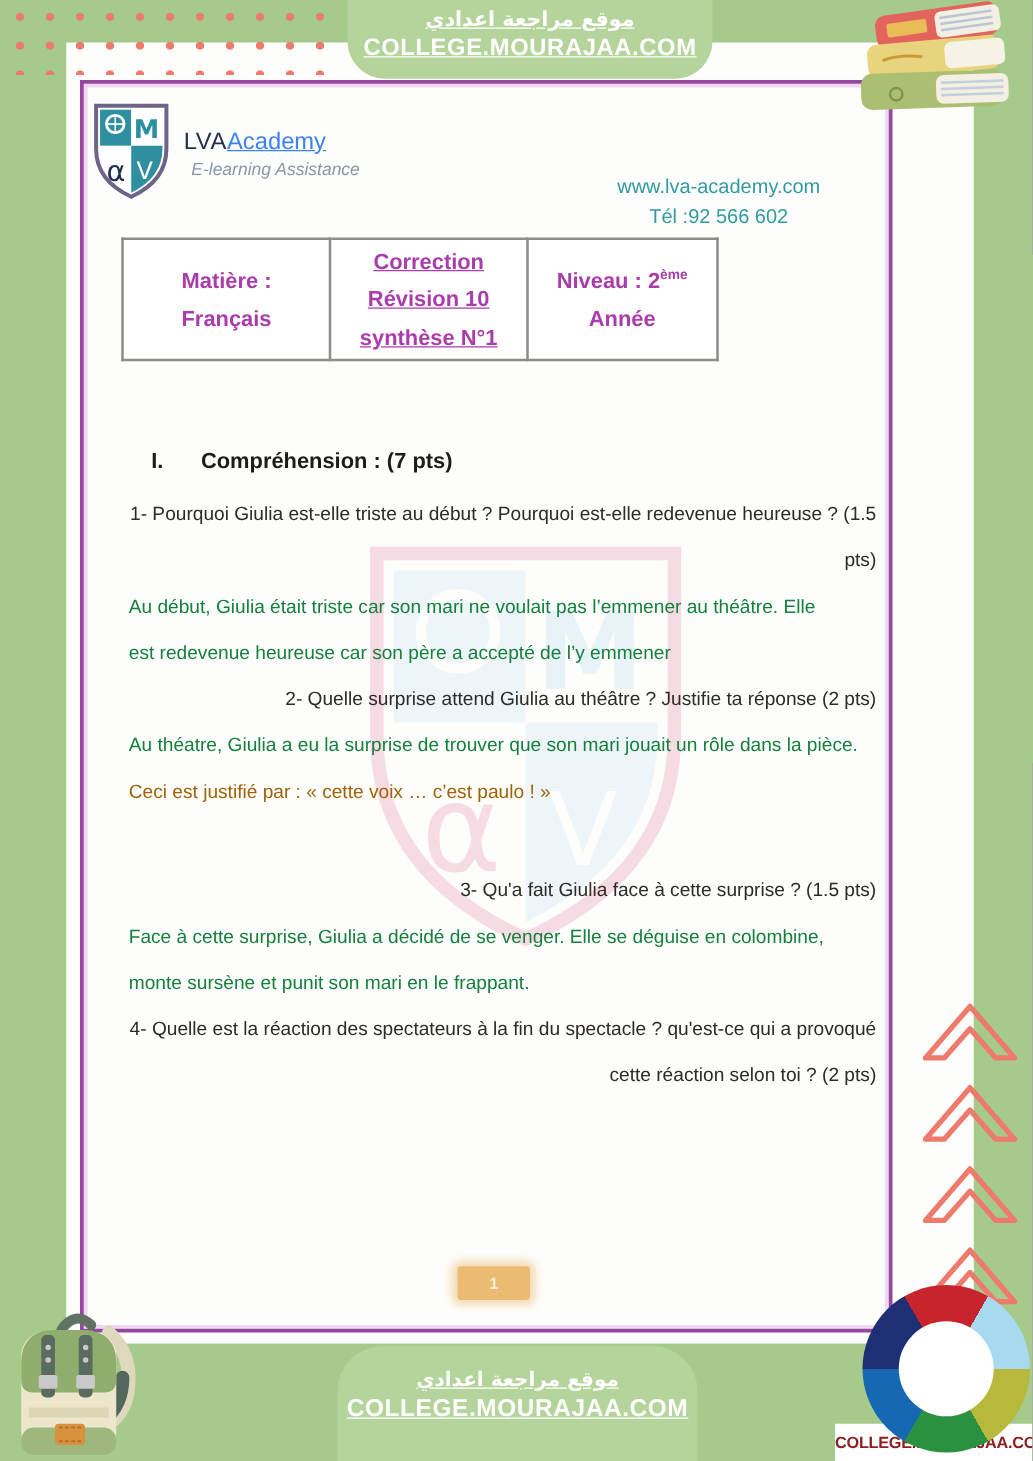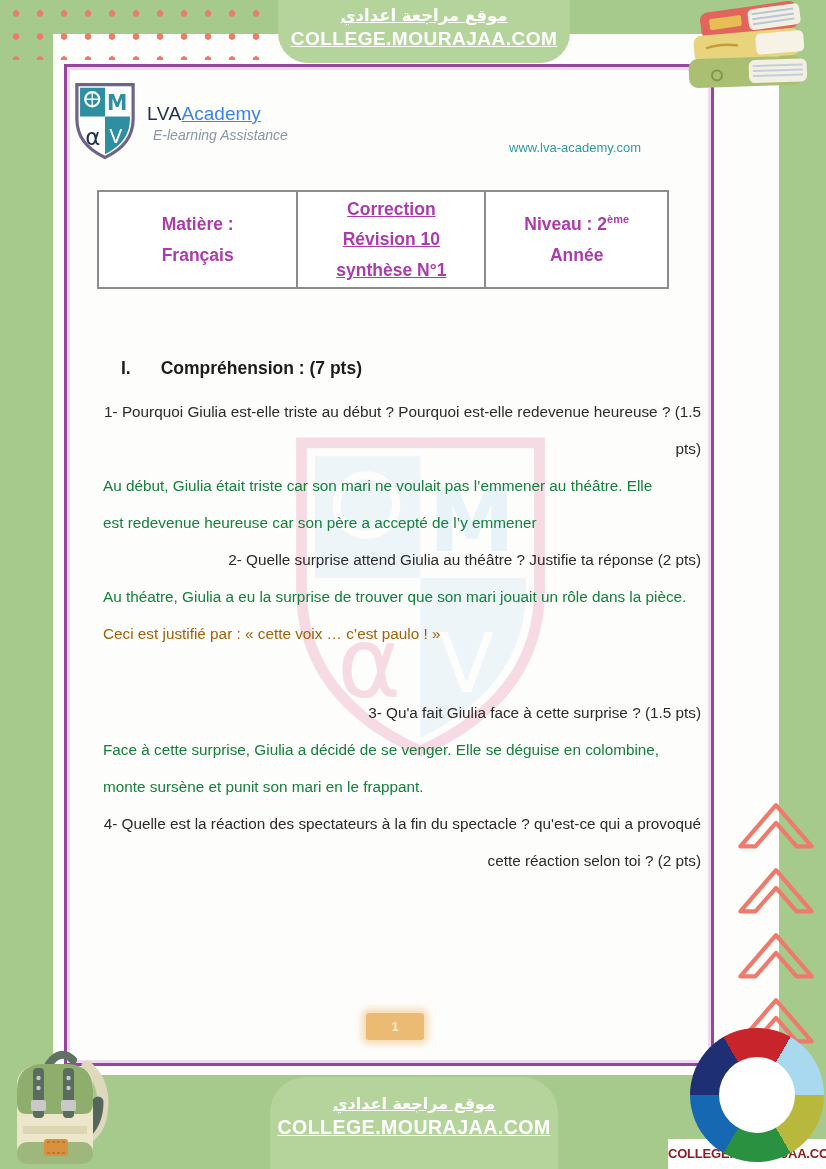--- a/index.html
+++ b/index.html
@@ -26,23 +26,23 @@
     border:3.5px solid #94479c;box-shadow:inset 0 0 0 3px #eed9f1;}
   
   .logo-block{position:absolute;left:20px;top:52px;display:flex;align-items:flex-start;}
   .logo-text{margin-left:10px;margin-top:22px;}
   .brand{font-size:19px;line-height:1;}
   .brand .lva{font-weight:normal;color:#21304f;letter-spacing:.5px;margin-top:12px;}
   .brand .acad{color:#3b82f6;text-decoration:underline;}
   .tagline{font-size:14px;color:#8a97a5;margin-top:4px;padding-left:6px;font-style:italic;}
   
   .contact{position:absolute;left:372px;top:108px;width:300px;text-align:center;
-    color:#2f9ba1;font-size:13px;line-height:1.5;}
-  
-  .info-table{position:absolute;left:44px;top:160px;width:572px;height:99px;
+    color:#2f9ba1;font-size:16px;line-height:1.5;}
+  
+  .info-table{position:absolute;left:44px;top:160px;width:478px;height:99px;
     border-collapse:collapse;table-layout:fixed;}
   .info-table td{border:2px solid #8c8c8c;text-align:center;vertical-align:middle;
     color:#ab3cab;font-weight:bold;font-size:17.5px;line-height:1.75;background:#fff;}
   .info-table .u{text-decoration:underline;}
   .info-table sup{font-size:11px;}
   
   .watermark{position:absolute;left:195px;top:402px;opacity:.42;z-index:0;}
   
   .content{position:absolute;left:50px;top:320px;width:598px;z-index:2;
     font-size:15.3px;line-height:37px;color:#2d2a28;}
@@ -112,20 +112,21 @@
       <div class="logo-text">
         <div class="brand">
           <span class="lva">LVA</span><span class="acad">Academy</span>
         </div>
         <div class="tagline">E-learning Assistance</div>
       </div>
     </div>
 
     <div class="contact">
       <div>www.lva-academy.com</div>
+      <div>Tél :92 566 602</div>
     </div>
 
     <table class="info-table">
       <tbody>
           <tr>
         <td style="width:35%">
           <div>Matière :</div>
           <div>Français</div>
         </td>
         <td style="width:33%">

